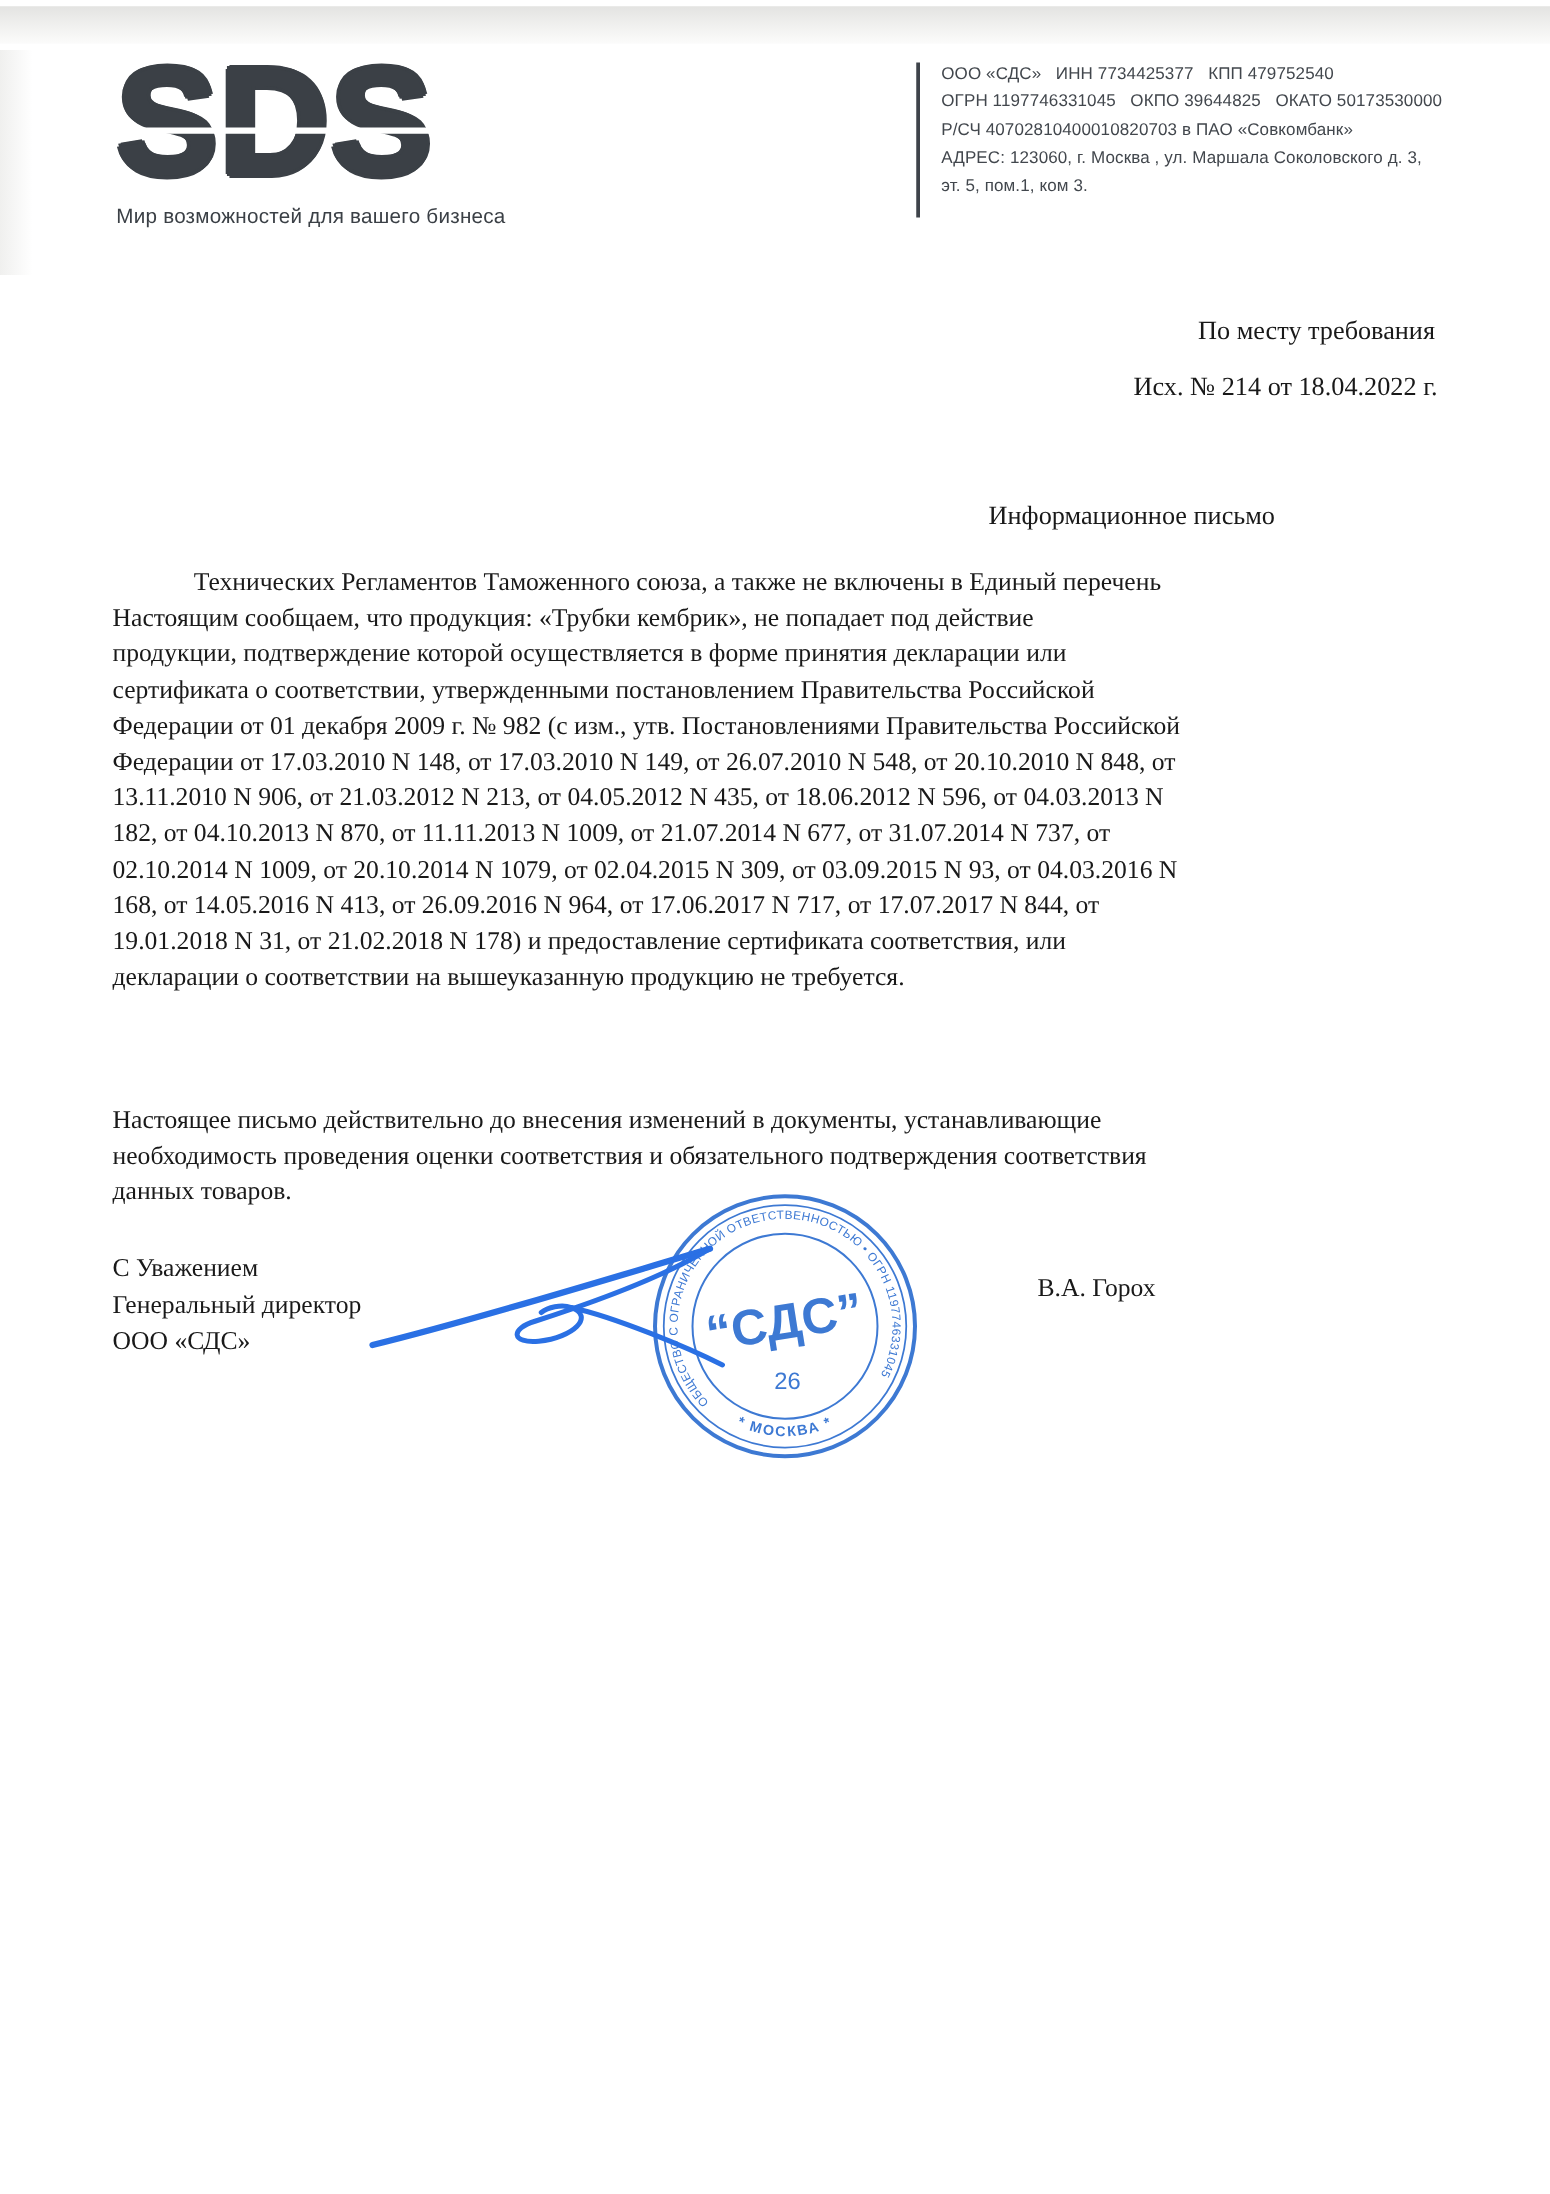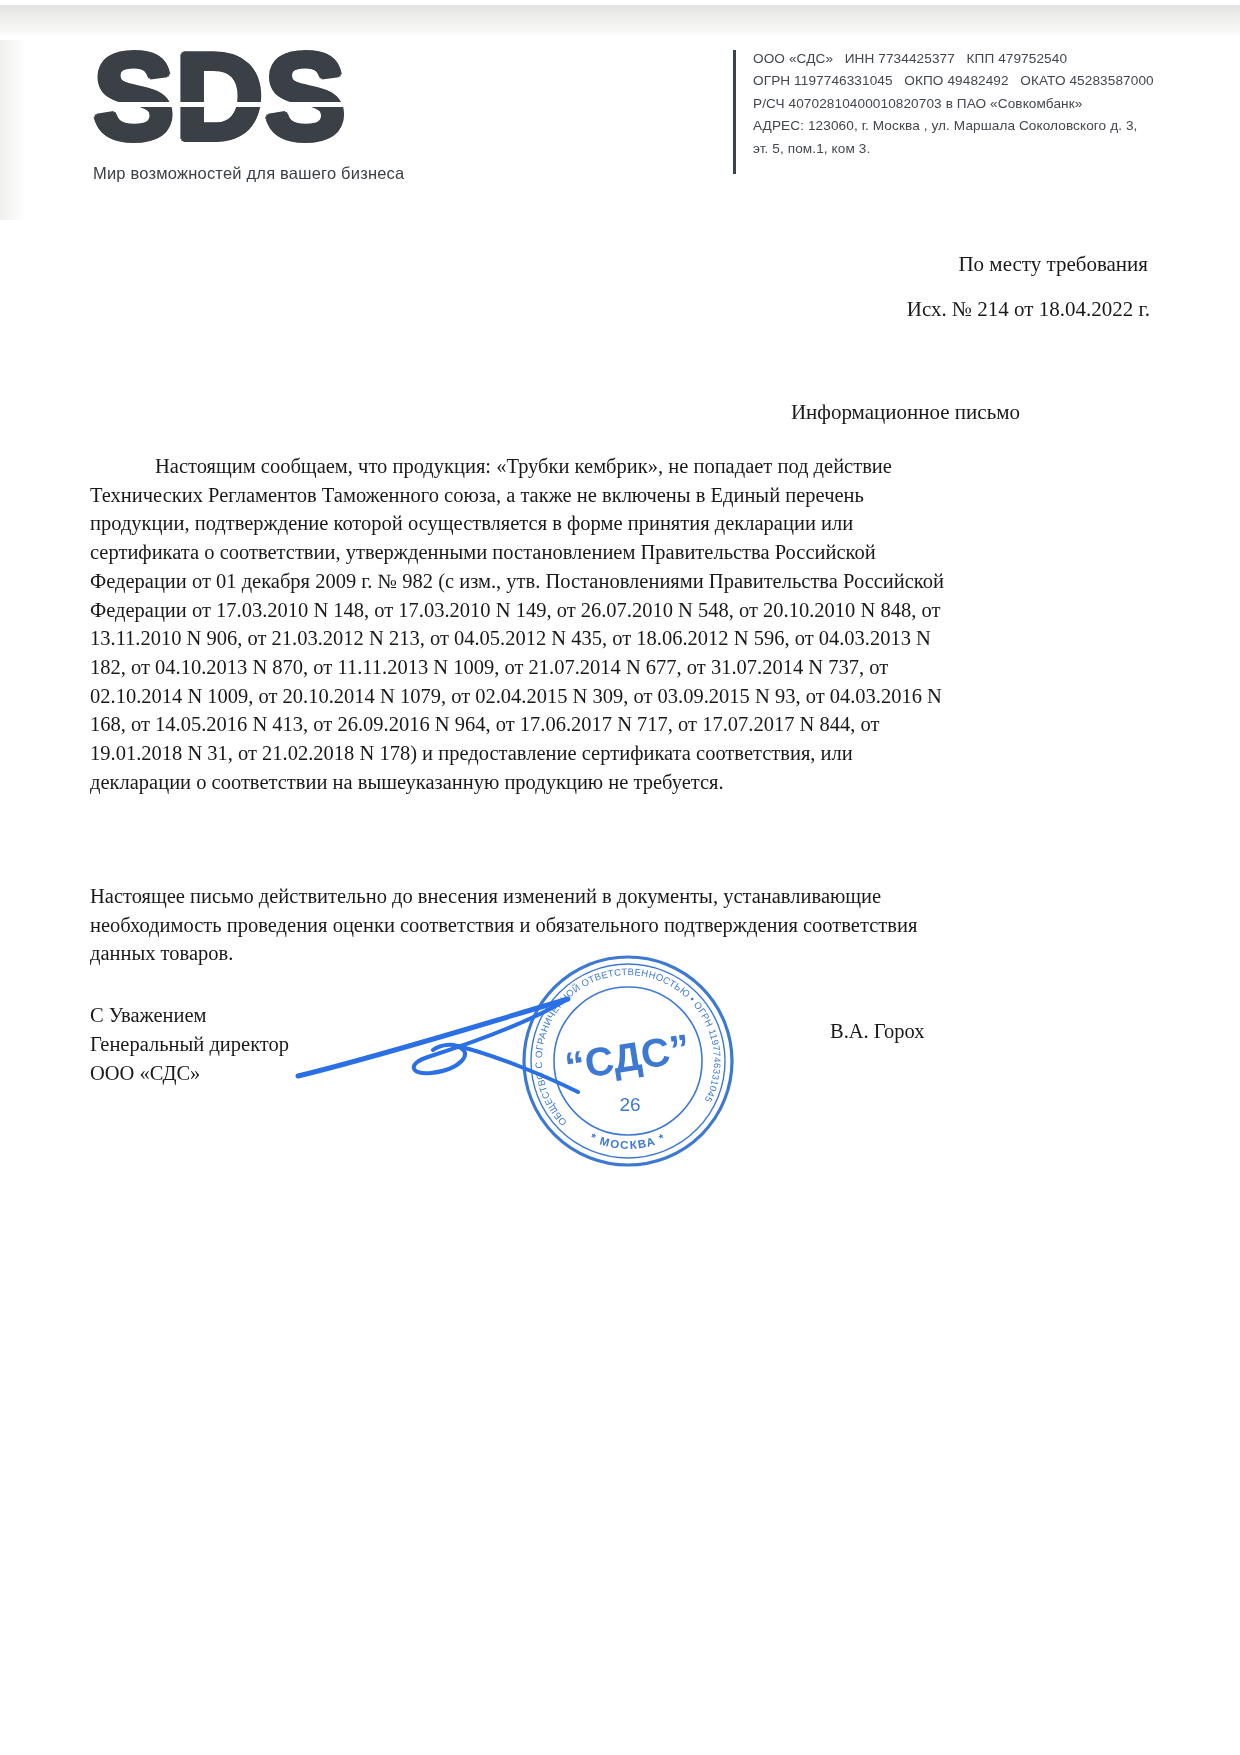--- a/index.html
+++ b/index.html
@@ -112,34 +112,34 @@
   <div class="logo">
     <div class="logo-text">SDS</div>
     <div class="logo-stripe"></div>
     <div class="logo-tagline">Мир возможностей для вашего бизнеса</div>
   </div>
 
   <div class="lh-divider"></div>
 
   <div class="company-details">
       <div class="line">ООО «СДС»   ИНН 7734425377   КПП 479752540</div>
-      <div class="line">ОГРН 1197746331045   ОКПО 49482492   ОКАТО 45283587000</div>
+      <div class="line">ОГРН 1197746331045   ОКПО 39644825   ОКАТО 50173530000</div>
       <div class="line">Р/СЧ 40702810400010820703 в ПАО «Совкомбанк»</div>
       <div class="line">АДРЕС: 123060, г. Москва , ул. Маршала Соколовского д. 3,</div>
       <div class="line">эт. 5, пом.1, ком 3.</div>
     </div>
 
   <div class="recipient">По месту требования</div>
   <div class="reference">Исх. № 214 от 18.04.2022 г.</div>
 
   <div class="letter-title">Информационное письмо</div>
 
   <div id="paragraph-1" class="paragraph">
+      <div class="bline">Технических Регламентов Таможенного союза, а также не включены в Единый перечень</div>
       <div class="bline">Настоящим сообщаем, что продукция: «Трубки кембрик», не попадает под действие</div>
-      <div class="bline">Технических Регламентов Таможенного союза, а также не включены в Единый перечень</div>
       <div class="bline">продукции, подтверждение которой осуществляется в форме принятия декларации или</div>
       <div class="bline">сертификата о соответствии, утвержденными постановлением Правительства Российской</div>
       <div class="bline">Федерации от 01 декабря 2009 г. № 982 (с изм., утв. Постановлениями Правительства Российской</div>
       <div class="bline">Федерации от 17.03.2010 N 148, от 17.03.2010 N 149, от 26.07.2010 N 548, от 20.10.2010 N 848, от</div>
       <div class="bline">13.11.2010 N 906, от 21.03.2012 N 213, от 04.05.2012 N 435, от 18.06.2012 N 596, от 04.03.2013 N</div>
       <div class="bline">182, от 04.10.2013 N 870, от 11.11.2013 N 1009, от 21.07.2014 N 677, от 31.07.2014 N 737, от</div>
       <div class="bline">02.10.2014 N 1009, от 20.10.2014 N 1079, от 02.04.2015 N 309, от 03.09.2015 N 93, от 04.03.2016 N</div>
       <div class="bline">168, от 14.05.2016 N 413, от 26.09.2016 N 964, от 17.06.2017 N 717, от 17.07.2017 N 844, от</div>
       <div class="bline">19.01.2018 N 31, от 21.02.2018 N 178) и предоставление сертификата соответствия, или</div>
       <div class="bline">декларации о соответствии на вышеуказанную продукцию не требуется.</div>

